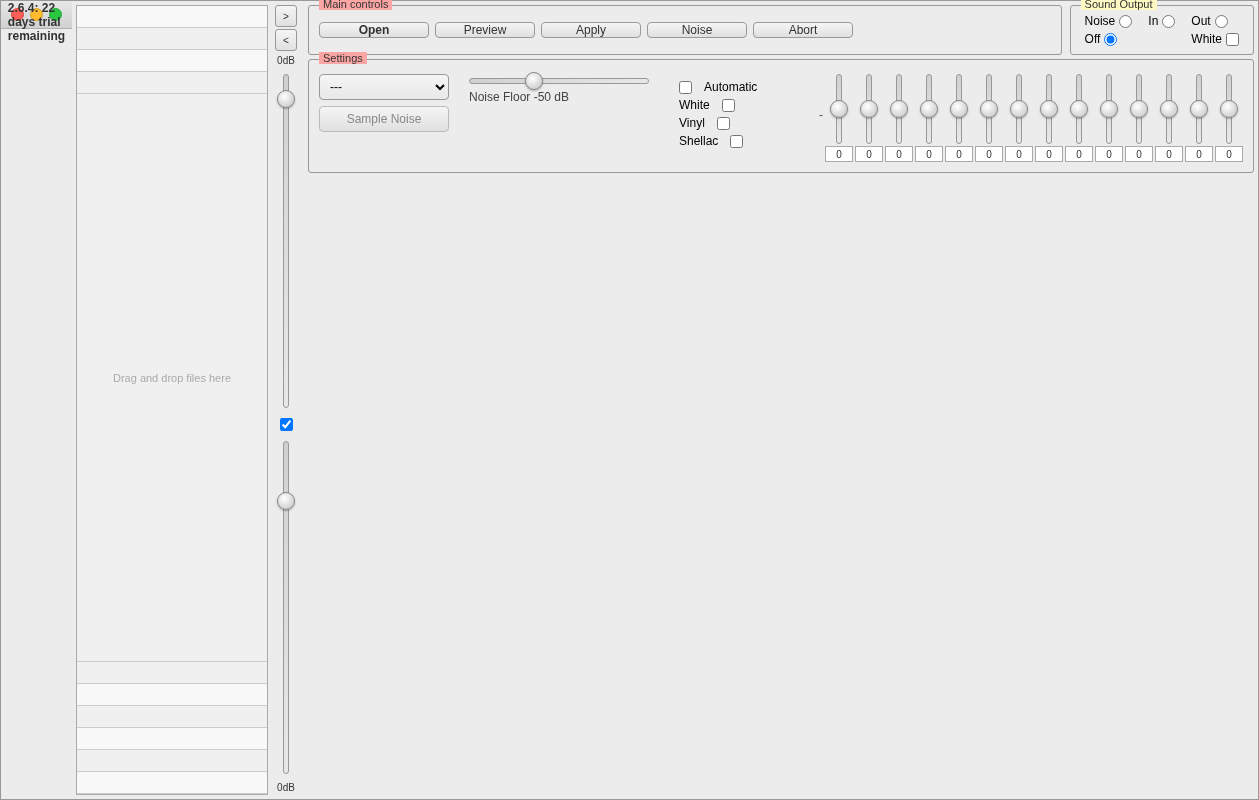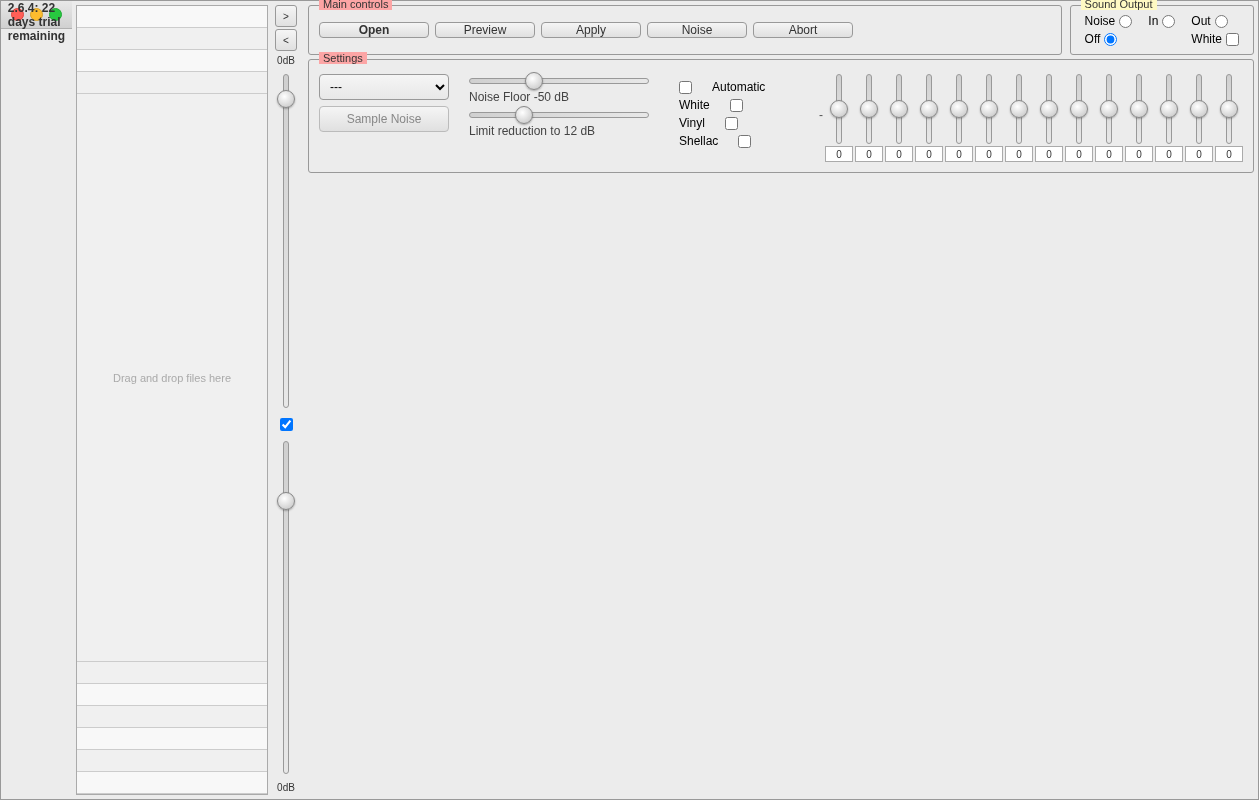--- a/index.html
+++ b/index.html
@@ -323,21 +323,21 @@
       display: flex;
       flex-direction: column;
       gap: 4px;
       min-width: 130px;
       padding-top: 6px;
     }
 
     .check-row {
       display: flex;
       align-items: center;
-      gap: 20px;
+      gap: 12px;
       font-size: 12px;
     }
 
     
     .eq-area {
       display: flex;
       flex-direction: column;
       flex: 1;
       align-items: center;
       gap: 2px;
@@ -518,26 +518,20 @@
         <button class="sample-btn">Sample Noise</button>
       </div>
 
       <div class="settings-sliders">
         <div class="h-slider-row">
           <div class="h-slider-track">
             <div class="h-slider-thumb" style="left: 55px;"></div>
           </div>
           <span class="slider-label">Noise Floor -50 dB</span>
         </div>
-        <div class="h-slider-row">
-          <div class="h-slider-track">
-            <div class="h-slider-thumb" style="left: 45px;"></div>
-          </div>
-          <span class="slider-label">Limit reduction to 12 dB</span>
-        </div>
       </div>
 
       <div class="settings-checkboxes">
         <div class="check-row">
           <input type="checkbox" style="">
           <span>Automatic</span>
         </div>
         <div class="check-row">
           <span>White</span>
           <input type="checkbox" style="">

